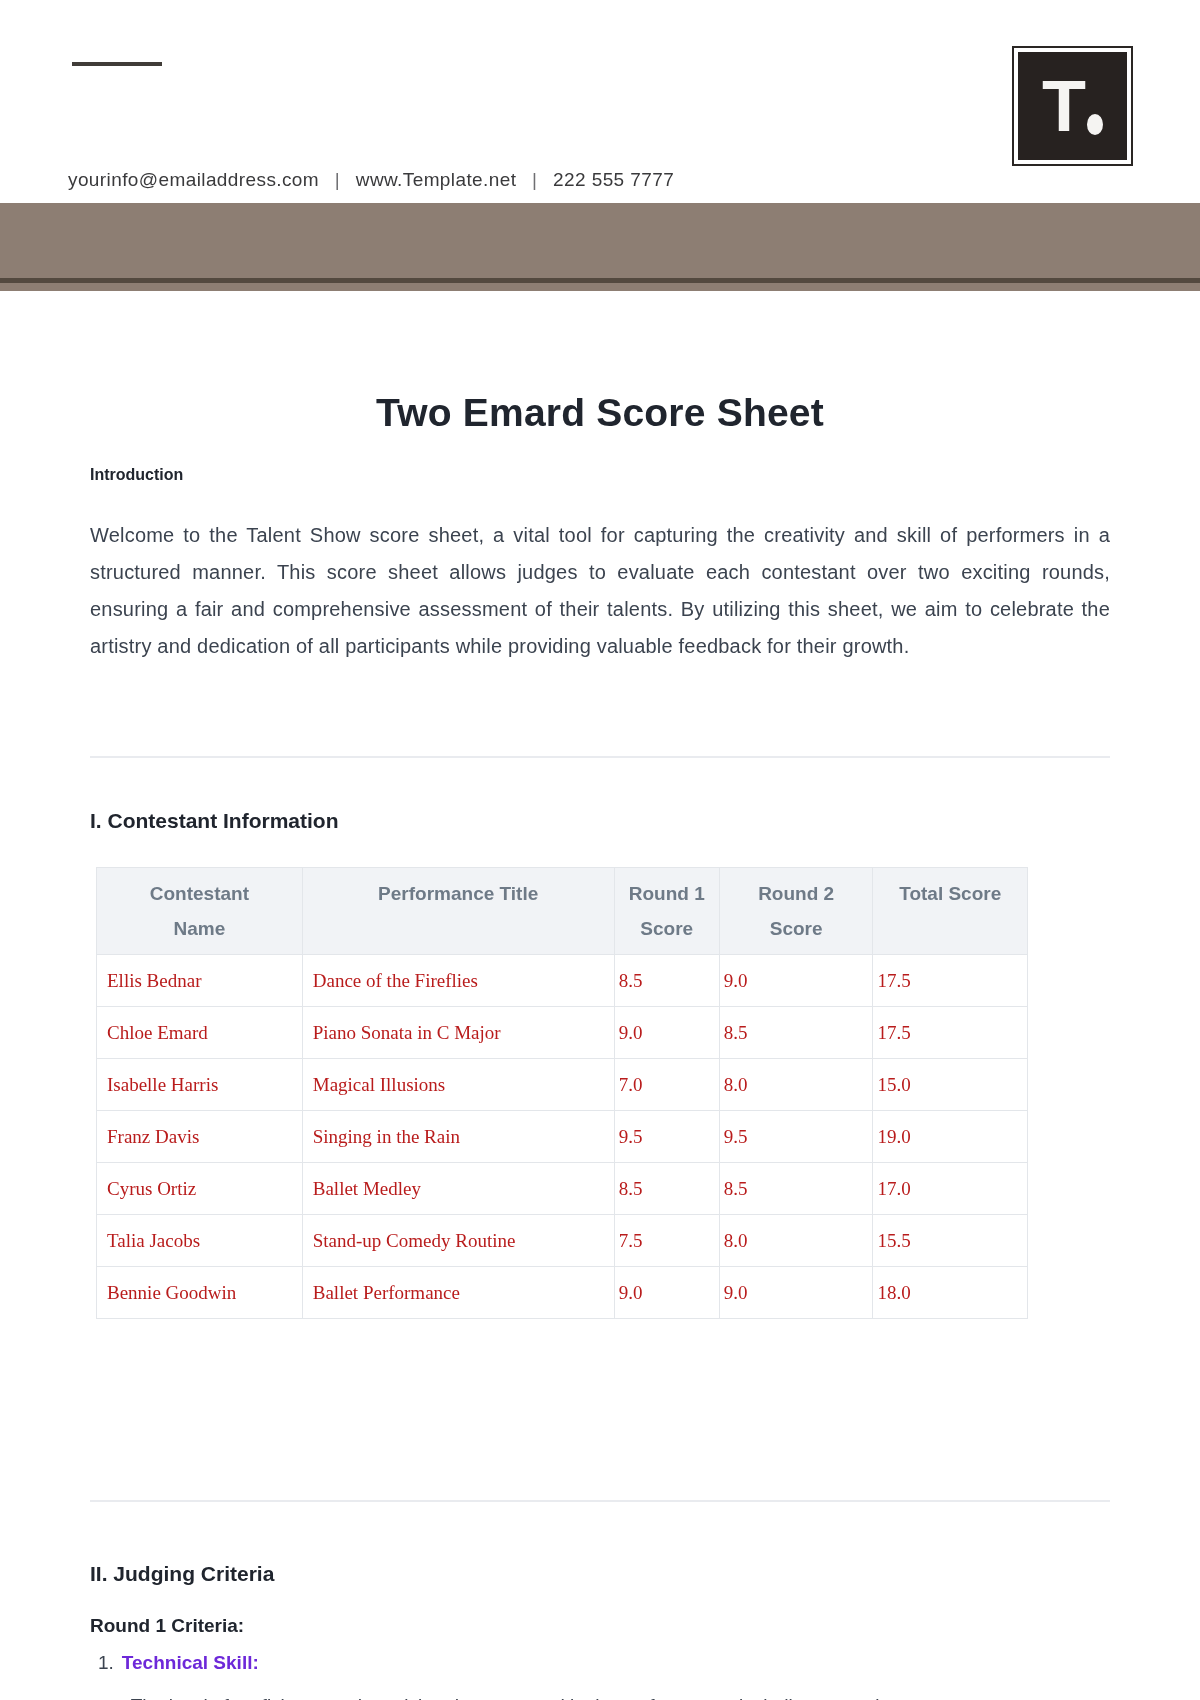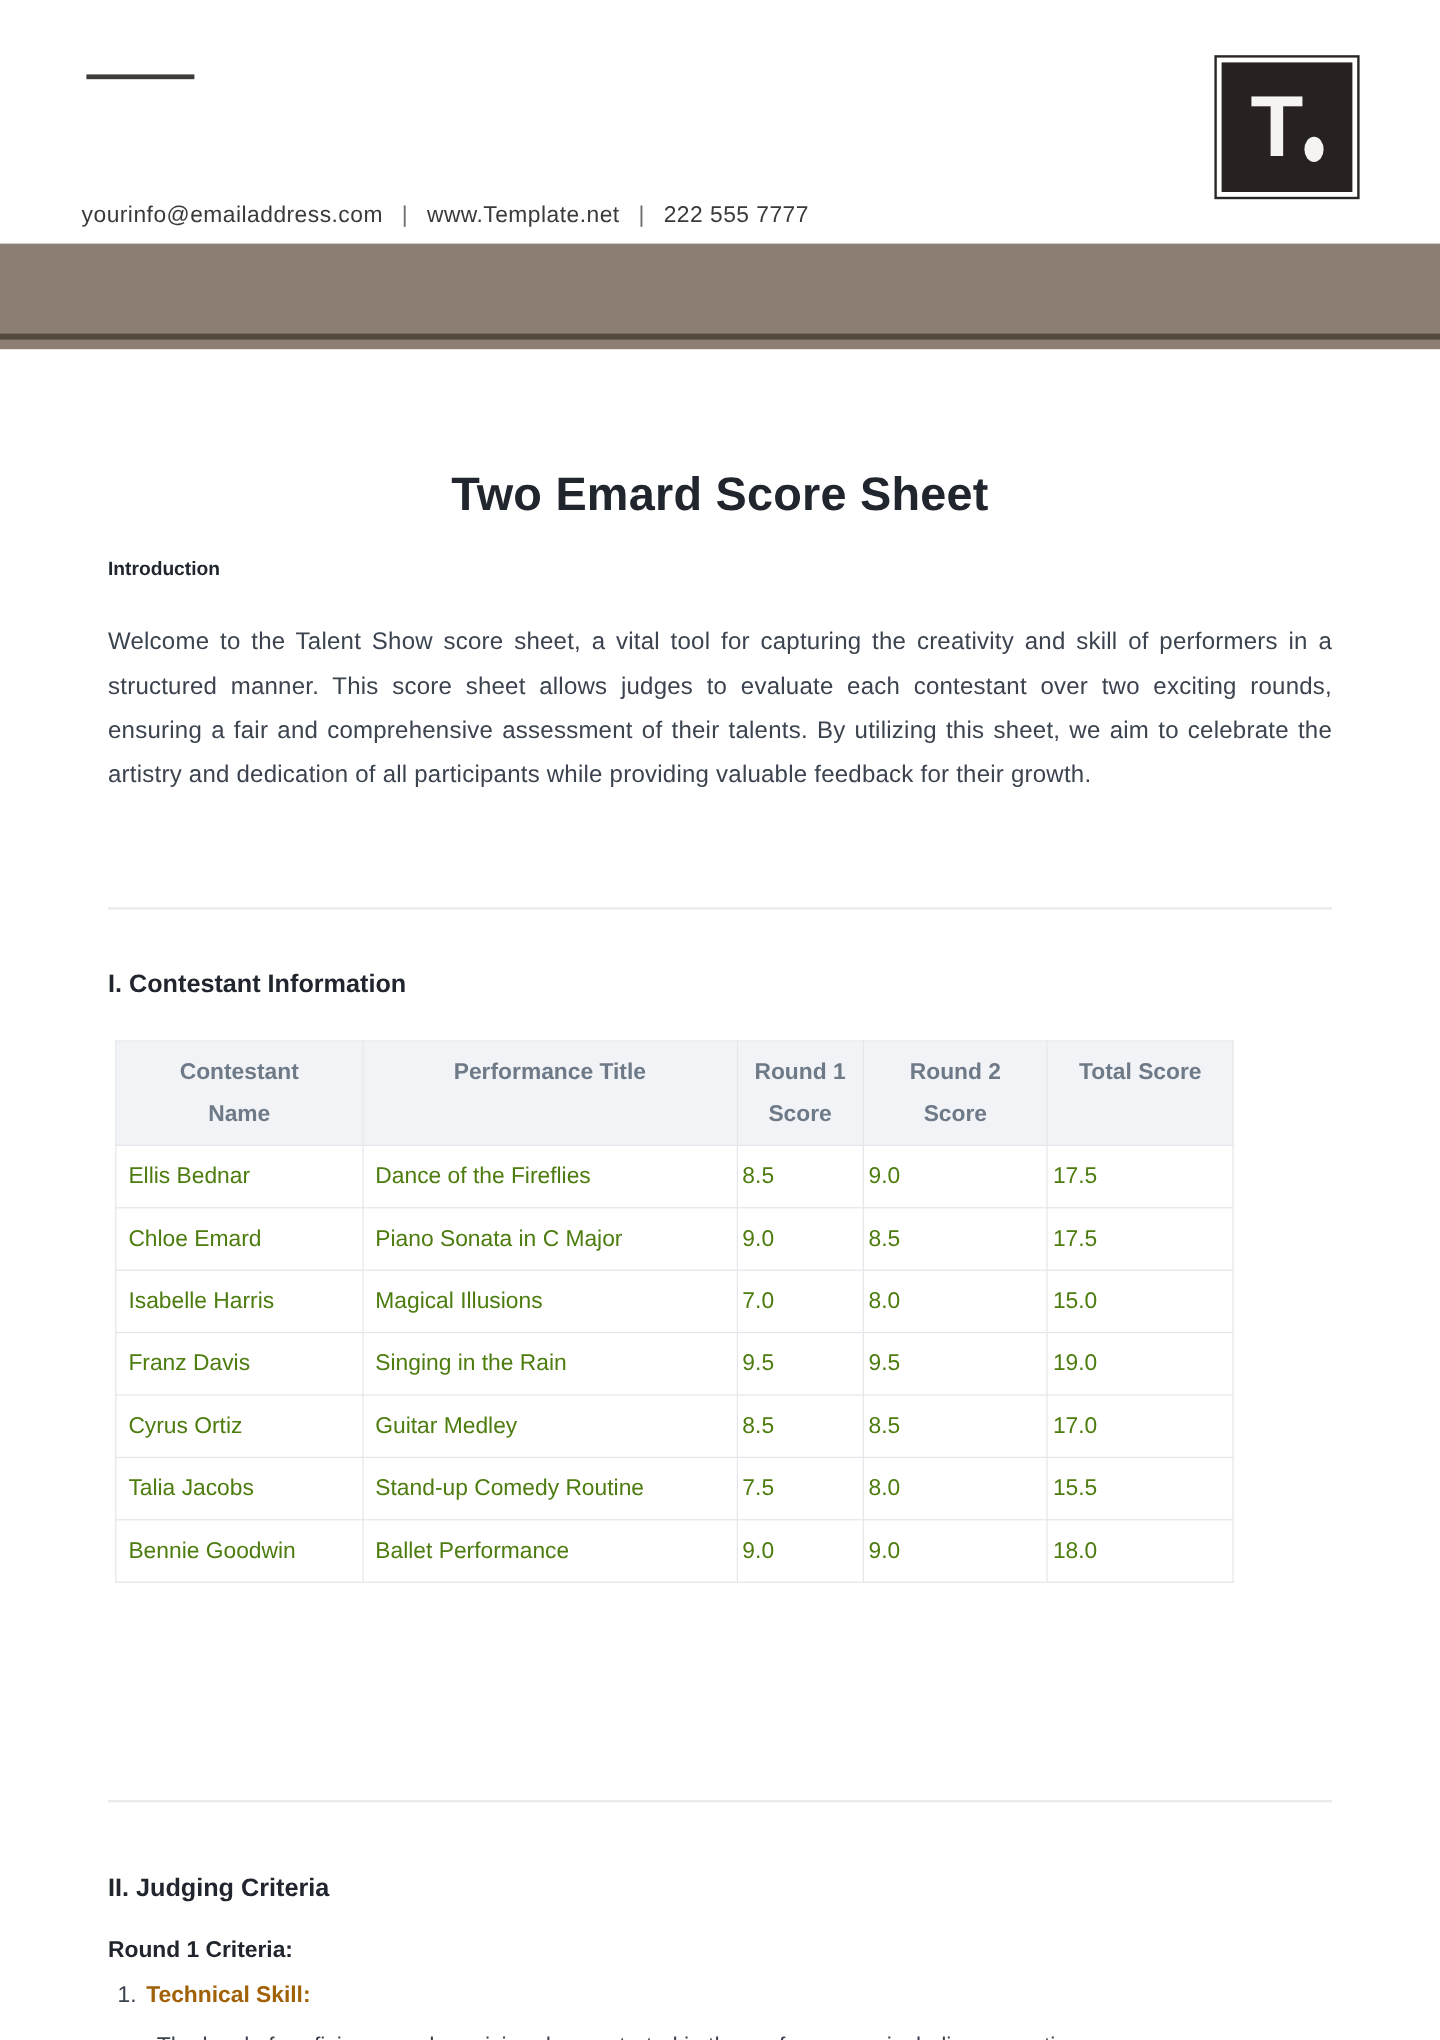--- a/index.html
+++ b/index.html
@@ -78,33 +78,33 @@
   .score-table th, .score-table td {
     border: 1px solid #e3e6ea;
     vertical-align: top;
   }
   .score-table th {
     background: #f1f3f6; color: #6e7a87; font-weight: 700;
     text-align: center; line-height: 35px; padding: 8px 8px;
     white-space: pre-line;
   }
   .score-table td {
-    color: #4d7c0f; line-height: 35px; padding: 8px 10px;
+    color: #b91c1c; line-height: 35px; padding: 8px 10px; font-family: Liberation Serif, serif;
   }
   .score-table td.num { padding: 8px 4px; }
   .round1-heading {
     position: absolute; left: 90px; top: 1615px;
     font-size: 19px; font-weight: 700; color: #20252e;
   }
   .criteria-item {
     position: absolute; left: 98px; top: 1652px;
     font-size: 19px; color: #2f3744;
   }
   .criteria-item .num { font-weight: 400; margin-right: 8px; color: #3b434f; }
-  .criteria-item .label { font-weight: 700; color: #a16207; }
+  .criteria-item .label { font-weight: 700; color: #6d28d9; }
   .criteria-bullet {
     position: absolute; left: 112px; top: 1689px; width: 980px;
     font-size: 19px; line-height: 33px; color: #3b434f;
   }
   .criteria-bullet .dot { margin-right: 12px; }
 </style>
 </head>
 <body>
 
 <div class="page">
@@ -184,21 +184,21 @@
         </tr>
         <tr>
           <td>Franz Davis</td>
           <td>Singing in the Rain</td>
           <td class="num">9.5</td>
           <td class="num">9.5</td>
           <td class="num">19.0</td>
         </tr>
         <tr>
           <td>Cyrus Ortiz</td>
-          <td>Guitar Medley</td>
+          <td>Ballet Medley</td>
           <td class="num">8.5</td>
           <td class="num">8.5</td>
           <td class="num">17.0</td>
         </tr>
         <tr>
           <td>Talia Jacobs</td>
           <td>Stand-up Comedy Routine</td>
           <td class="num">7.5</td>
           <td class="num">8.0</td>
           <td class="num">15.5</td>

